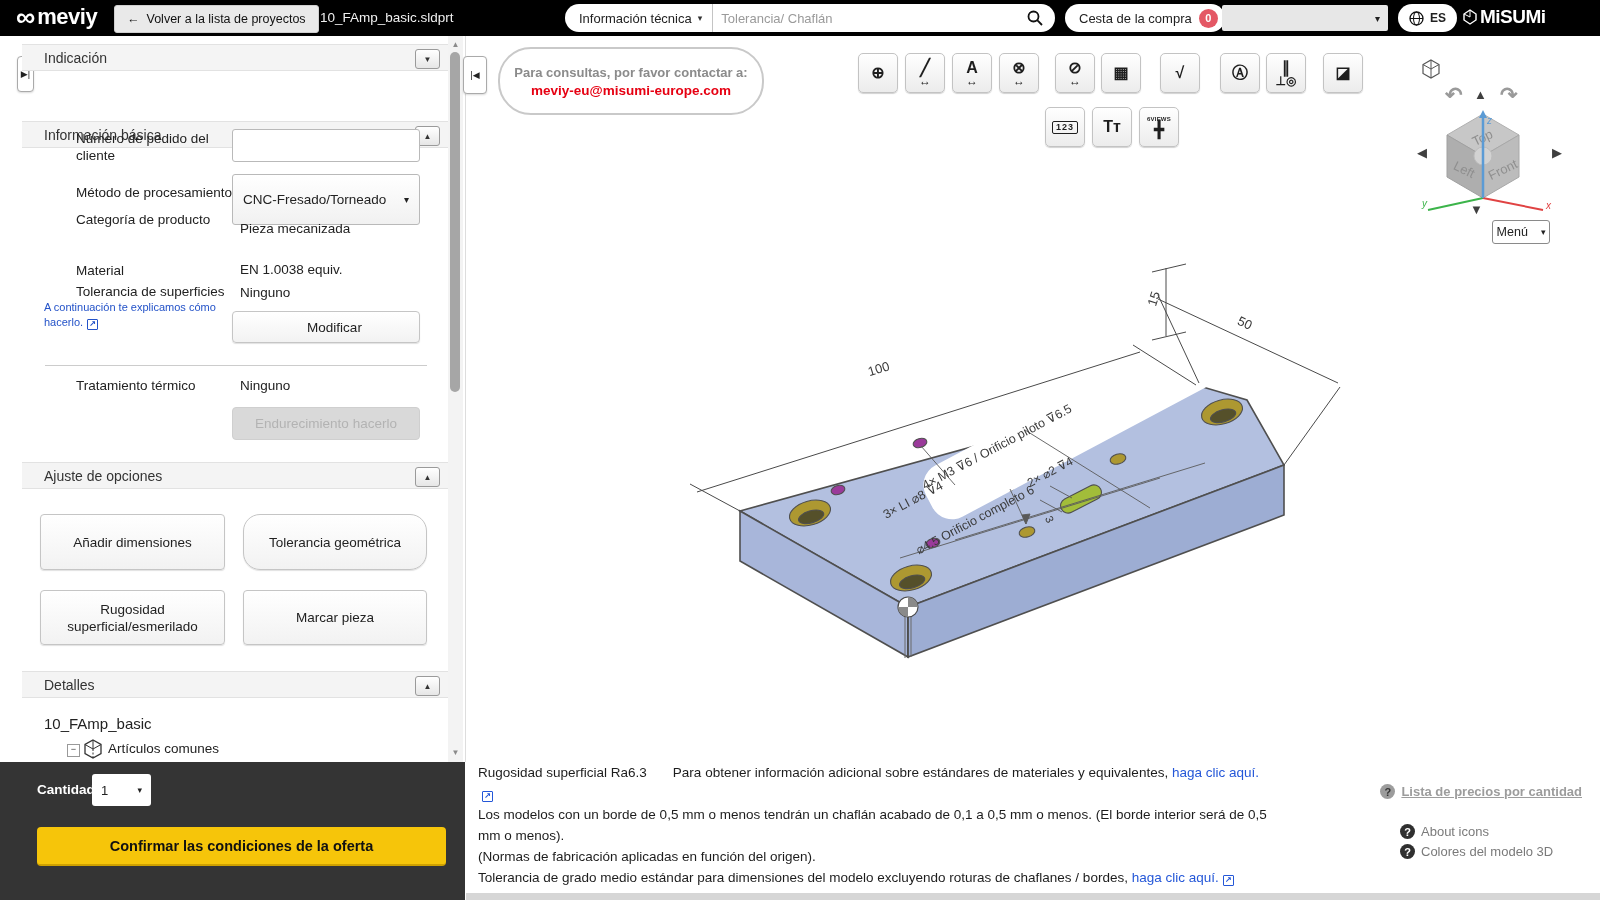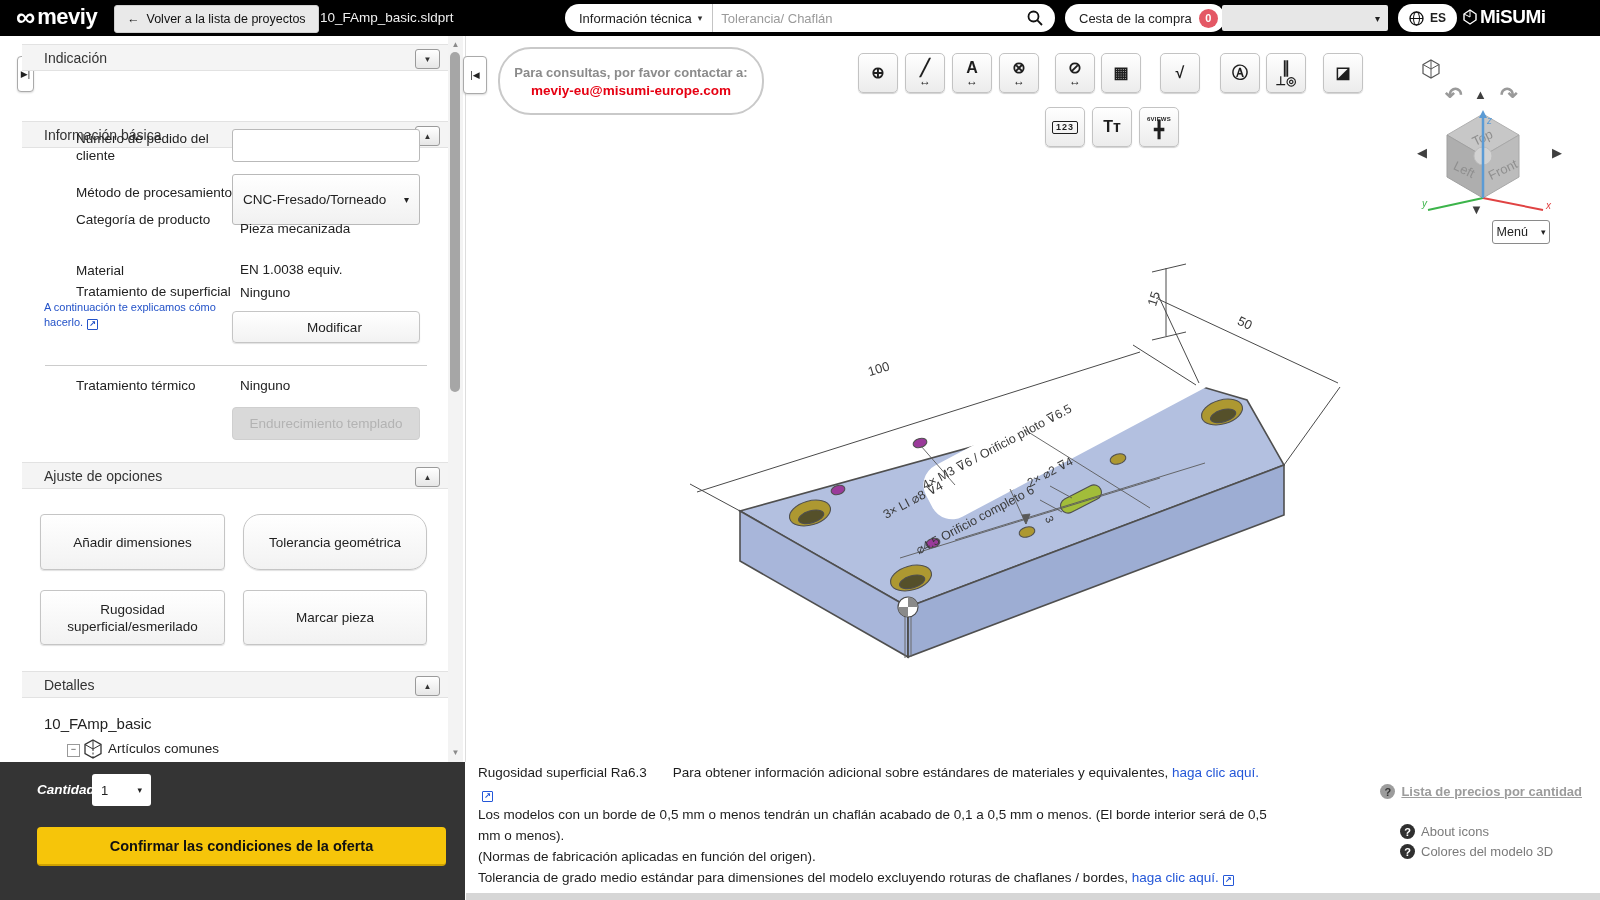--- a/index.html
+++ b/index.html
@@ -54,21 +54,21 @@
   .treelbl{position:absolute;font-size:13.5px;color:#222;}
   .expander{position:absolute;width:11px;height:11px;border:1px solid #999;background:#fff;font-size:9px;
     line-height:9px;text-align:center;color:#333;cursor:pointer;}
   .sbar{position:absolute;left:448px;top:36px;width:15px;height:726px;background:#f3f3f3;}
   .sbar .ar{position:absolute;left:0;width:15px;height:14px;color:#8a8a8a;font-size:8px;text-align:center;line-height:14px;cursor:pointer;}
   .sthumb{position:absolute;left:450px;width:10px;border-radius:5px;background:#a6a6a6;cursor:pointer;}
   .handle{position:absolute;border:1px solid #aaa;border-radius:4px;background:#fff;color:#222;font-size:9px;
     display:flex;align-items:center;justify-content:center;cursor:pointer;box-shadow:0 1px 2px rgba(0,0,0,.15);}
   
   .sfoot{position:absolute;left:0;top:762px;width:465px;height:138px;background:#343434;}
-  .qlbl{position:absolute;left:37px;top:782px;color:#fff;font-weight:bold;font-size:13.5px;font-style:italic;}
+  .qlbl{position:absolute;left:37px;top:782px;color:#fff;font-weight:bold;font-size:13.5px;}
   .qsel{position:absolute;left:92px;top:774px;width:59px;height:32px;background:#fff;border-radius:3px;
     display:flex;align-items:center;justify-content:space-between;padding:0 9px;font-size:13px;cursor:pointer;box-sizing:border-box;}
   .plink{position:absolute;right:18px;top:784px;color:#9c9c9c;font-size:13px;font-weight:bold;display:flex;gap:6px;align-items:center;}
   .plink .txt{text-decoration:underline;cursor:pointer;}
   .qmark{width:15px;height:15px;border-radius:50%;background:#9c9c9c;color:#343434;font-size:11px;font-weight:bold;
     display:flex;align-items:center;justify-content:center;}
   .confirm{position:absolute;left:37px;top:827px;width:409px;height:37px;background:#f6c50a;border:none;
     border-bottom:2px solid #cfa100;border-radius:4px;font-size:14.5px;font-weight:bold;color:#111;
     display:flex;align-items:center;justify-content:center;cursor:pointer;}
   
@@ -172,30 +172,30 @@
 <input class="tinput" style="left: 232px; top: 129px; width: 188px; height: 33px;">
 <div class="lbl" style="left:44px;top:184px;">Método de procesamiento</div>
 <div class="fakesel" style="left:232px;top:174px;width:188px;height:51px;">
   <span>CNC-Fresado/Torneado</span>
   <span class="car">▾</span>
 </div>
 <div class="lbl" style="left:44px;top:211px;">Categoría de producto</div>
 <div class="val" style="left:240px;top:221px;">Pieza mecanizada</div>
 <div class="lbl" style="left:44px;top:262px;">Material</div>
 <div class="val" style="left:240px;top:262px;">EN 1.0038 equiv.</div>
-<div class="lbl" style="left:44px;top:283px;">Tratamiento de superficial</div>
+<div class="lbl" style="left:44px;top:283px;">Tolerancia de superficies</div>
 <div class="val" style="left:240px;top:285px;">Ninguno</div>
 <div class="slink" style="left:44px;top:300px;width:190px;">
   <span>A continuación te explicamos cómo hacerlo.</span><span class="ext">↗</span>
 </div>
 <div class="btn" style="left:232px;top:311px;width:188px;height:32px;padding-left:17px;">Modificar</div>
 <div class="hrline" style="left:45px;top:365px;width:382px;"></div>
 <div class="lbl" style="left:44px;top:377px;">Tratamiento térmico</div>
 <div class="val" style="left:240px;top:378px;">Ninguno</div>
-<div class="btn disabled" style="left:232px;top:407px;width:188px;height:33px;">Endurecimiento templado</div>
+<div class="btn disabled" style="left:232px;top:407px;width:188px;height:33px;">Endurecimiento hacerlo</div>
 
 <div class="sec" style="top:462px;">
   <span>Ajuste de opciones</span>
   <span class="tgl">
       <span>▲</span>
     </span>
 </div>
 <div class="btn" style="left:40px;top:514px;width:185px;height:56px;">Añadir dimensiones</div>
 <div class="btn" style="left:243px;top:514px;width:184px;height:56px;border-radius:17px;">Tolerancia geométrica</div>
 <div class="btn" style="left:40px;top:590px;width:185px;height:55px;padding:0 20px;">Rugosidad superficial/esmerilado</div>

